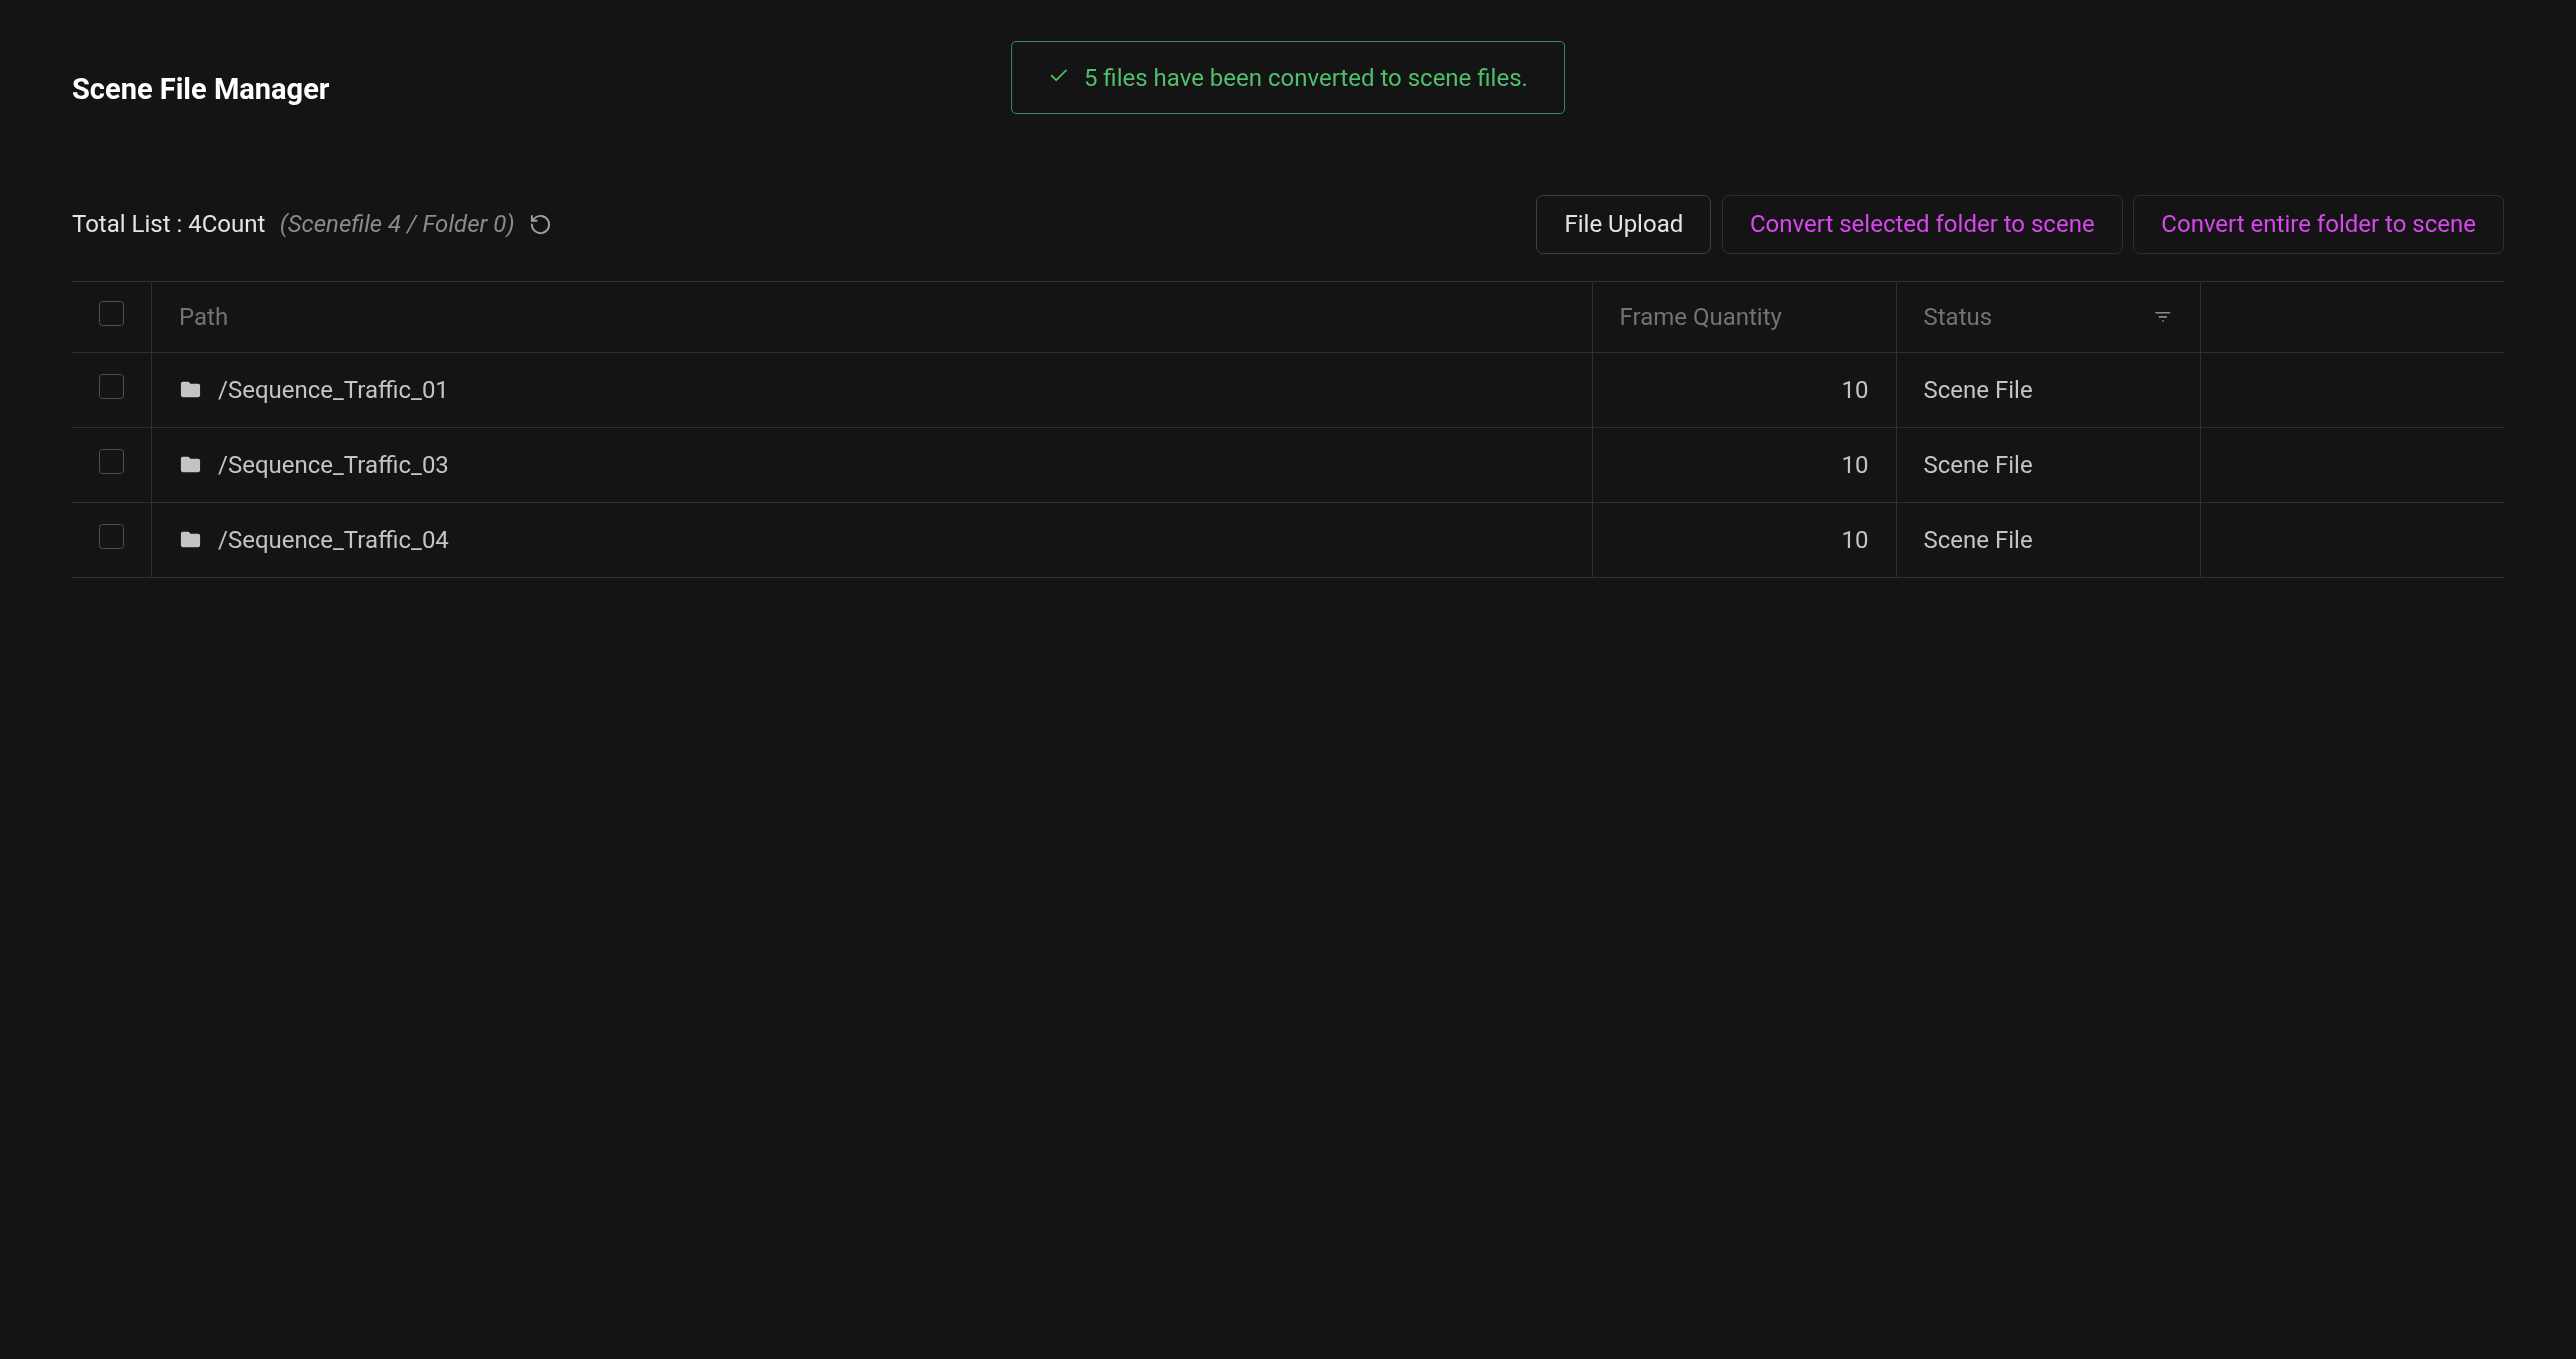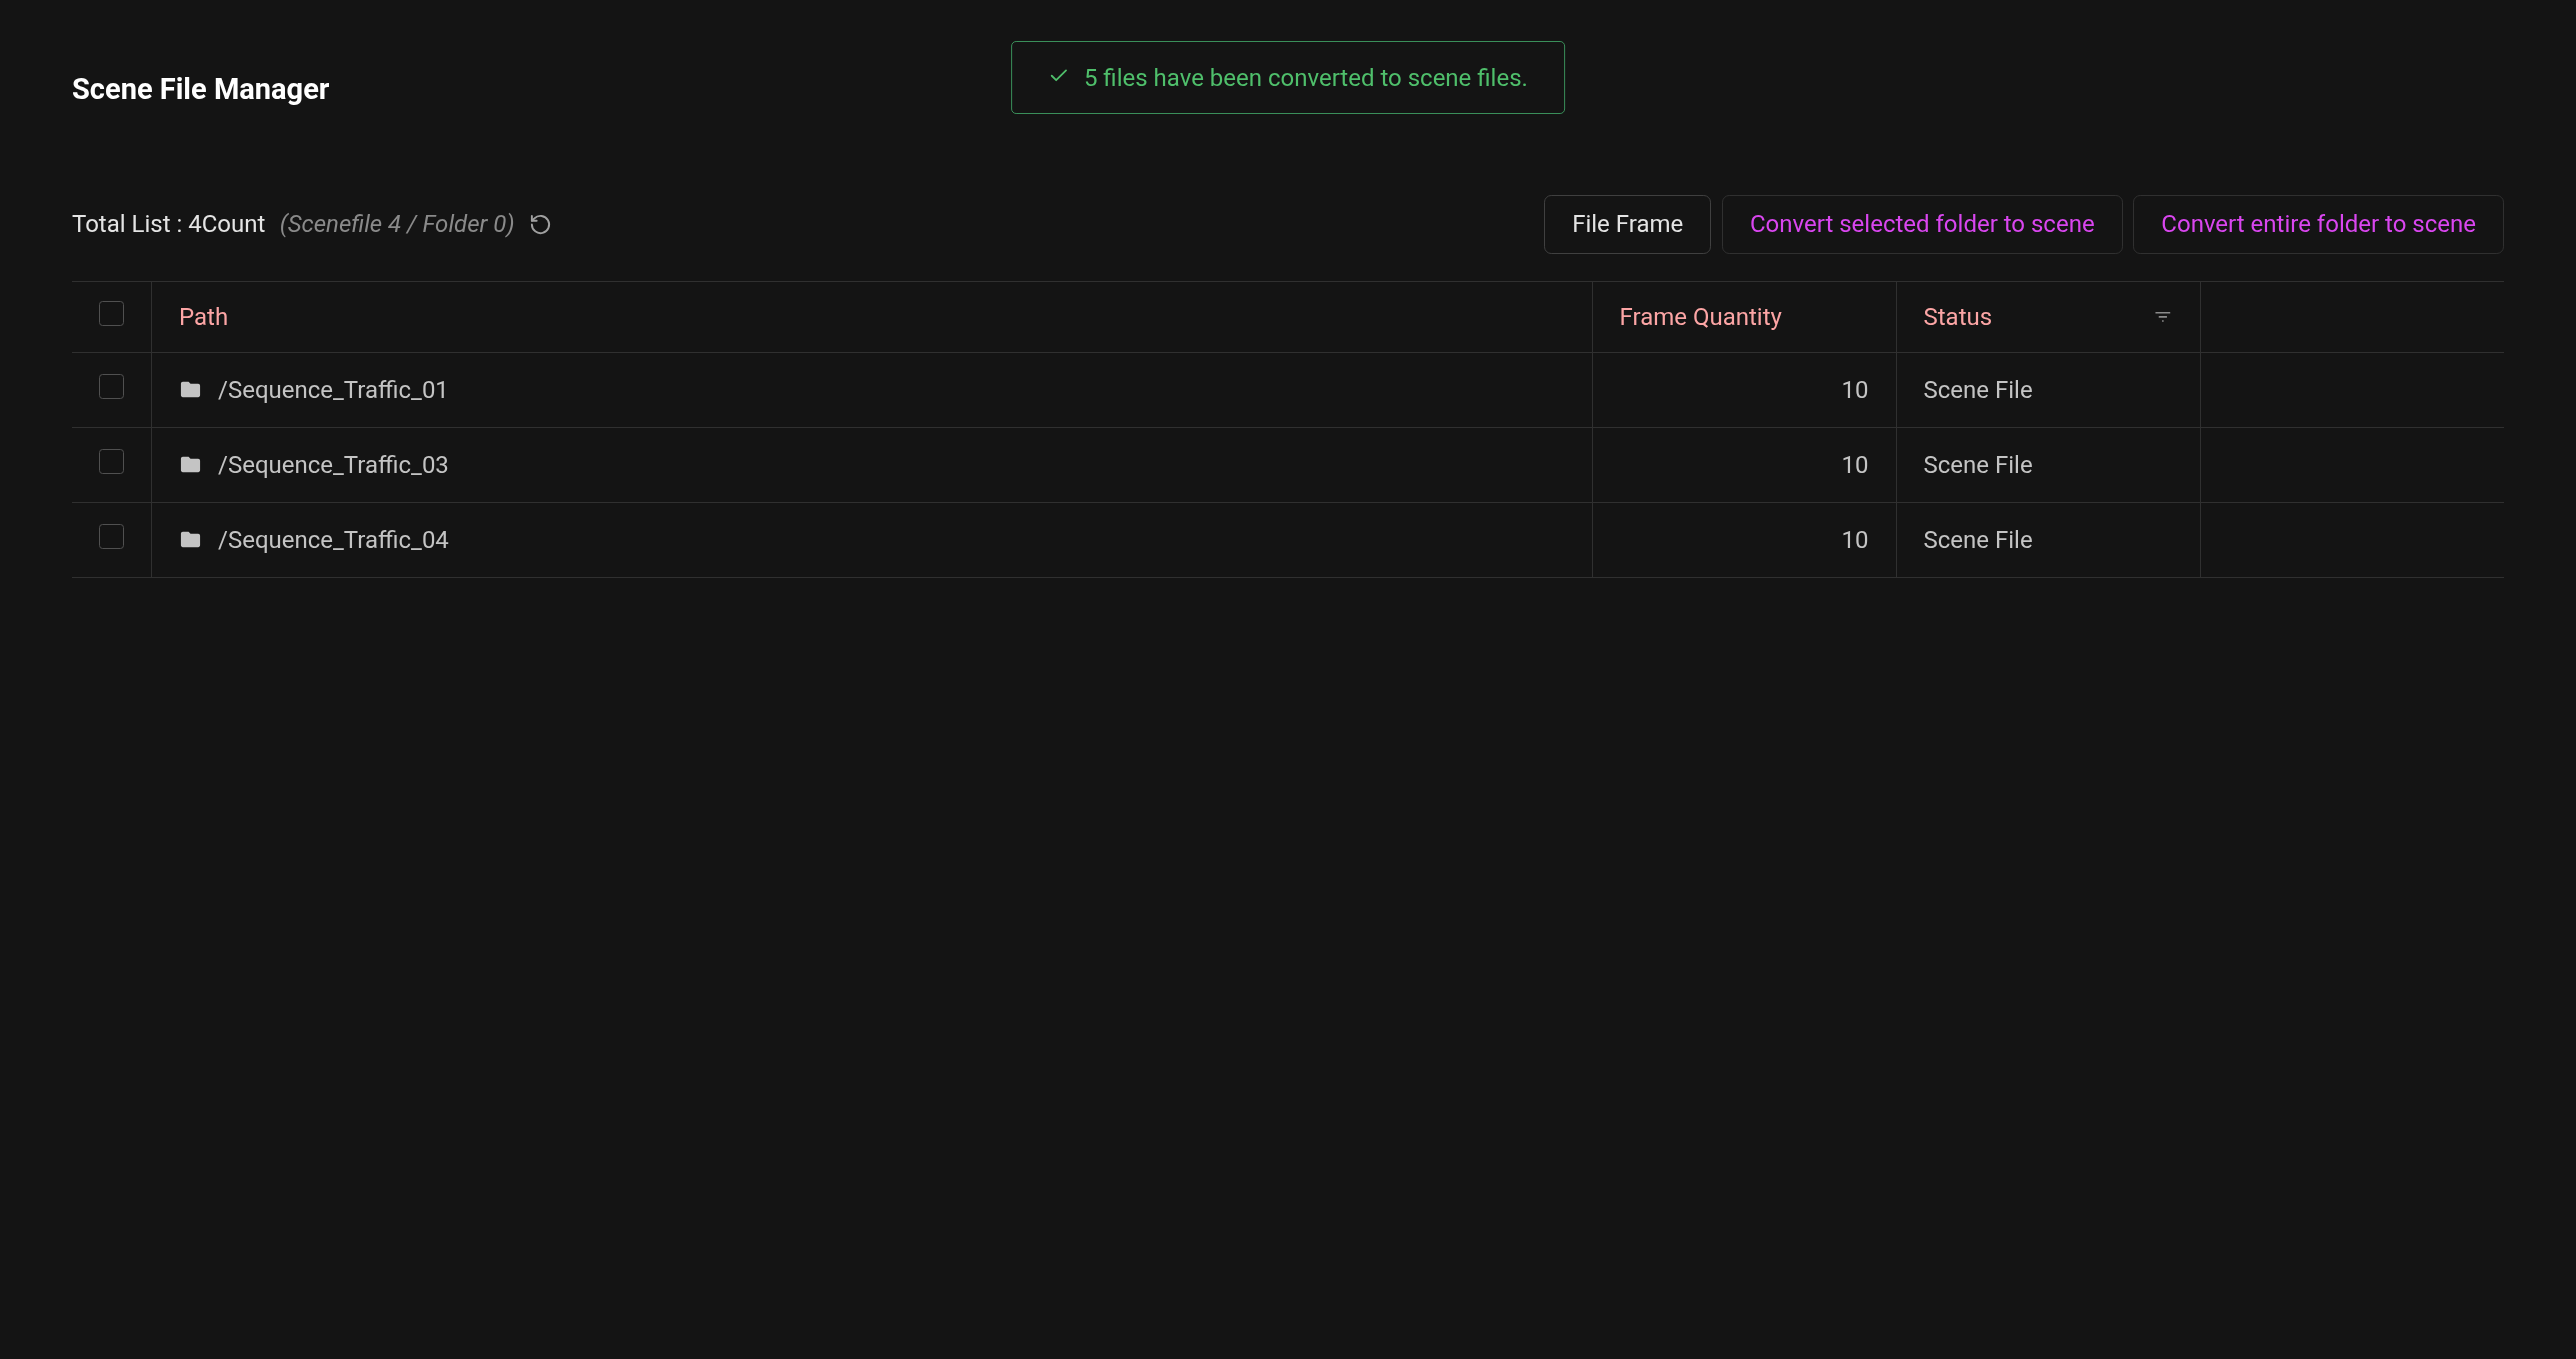--- a/index.html
+++ b/index.html
@@ -124,21 +124,21 @@
   border-collapse: collapse;
 }
 
 .table thead th {
   text-align: left;
   padding: 19.7px 27px;
   border-top: 0.9px solid #303030;
   border-bottom: 0.9px solid #303030;
   font-weight: 400;
   font-size: 24px;
-  color: #fca5a5;
+  color: #737373;
   background: #141414;
 }
 
 .table tbody td {
   padding: 21.5px 27px;
   border-bottom: 0.9px solid #303030;
   font-size: 24px;
   color: #c4c4c4;
 }
 
@@ -235,21 +235,21 @@
       <span class="total-main">Total List : 4Count</span>
       <span class="total-sub">(Scenefile 4 / Folder 0)</span>
       <span class="refresh-icon">
         <svg viewBox="0 0 24 24" fill="none" stroke="currentColor" stroke-width="2" stroke-linecap="round" stroke-linejoin="round">
           <path d="M3 12a9 9 0 1 0 2.64-6.36L3 8"></path>
           <polyline points="3 3 3 8 8 8"></polyline>
         </svg>
       </span>
     </div>
     <div class="button-group">
-      <button class="btn">File Frame</button>
+      <button class="btn">File Upload</button>
       <button class="btn disabled">Convert selected folder to scene</button>
       <button class="btn disabled">Convert entire folder to scene</button>
     </div>
   </div>
 
   <table class="table">
     <thead>
       <tr>
         <th class="col-checkbox">
           <span class="checkbox"></span>

